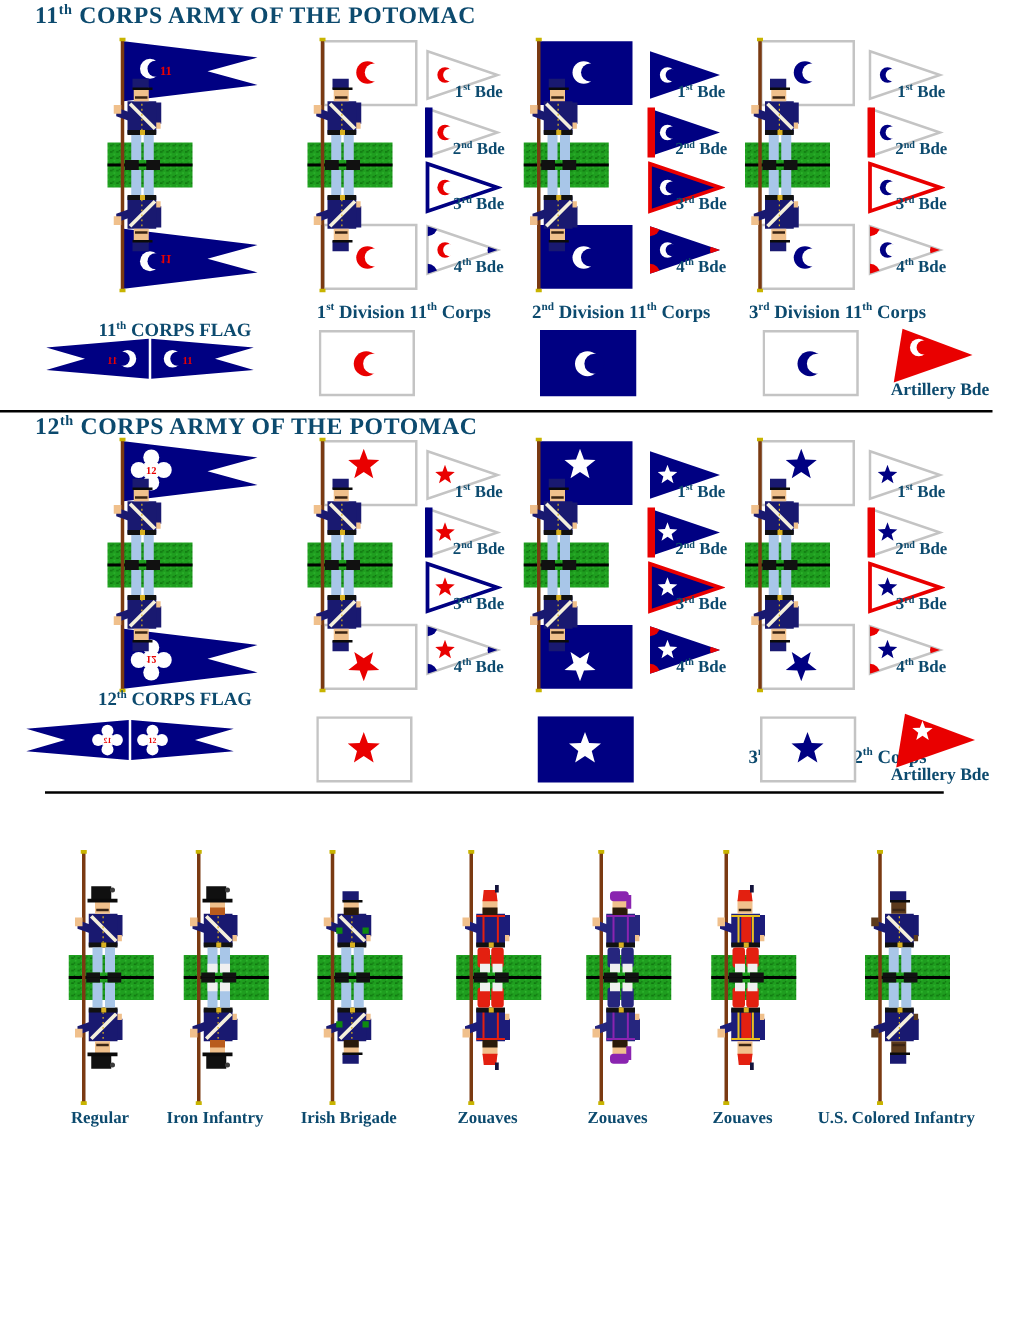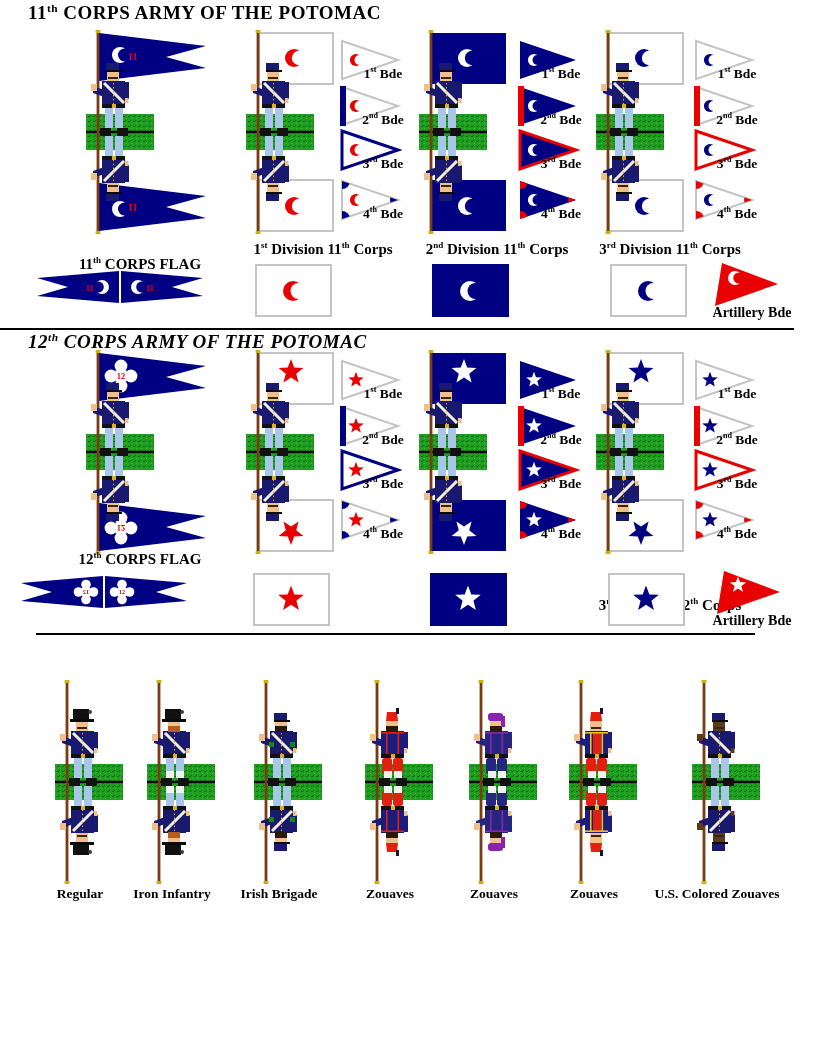--- a/index.html
+++ b/index.html
@@ -1,17 +1,17 @@
 <!DOCTYPE html>
 <html><head>
 <meta charset="utf-8">
 <style>
   html,body{margin:0;padding:0;background:#fff;}
   #sheet{position:relative;width:816px;height:1056px;background:#ffffff;overflow:hidden;
-         font-family:"Liberation Serif",serif;color:#000000;}
+         font-family:"Liberation Serif",serif;color:#0c4a6e;}
   .abs{position:absolute;}
   .heading{font-weight:bold;font-size:19px;letter-spacing:.5px;white-space:nowrap;}
   .heading sup{font-size:.6em;}
   .caption{font-weight:bold;font-size:15px;text-align:center;white-space:nowrap;}
   .caption sup{font-size:.6em;}
   .bde-label{font-weight:bold;font-size:13.5px;text-align:center;white-space:nowrap;}
   .bde-label sup{font-size:.6em;}
   .sep{background:#000;height:2px;}
   svg{display:block;}
 </style>
@@ -24,21 +24,21 @@
       <rect width="5" height="5" fill="#1f9e1f"></rect>
       <rect x="0" y="1" width="2" height="1" fill="#0c6e0c"></rect>
       <rect x="3" y="3" width="1" height="1" fill="#36c436"></rect>
       <rect x="2" y="0" width="1" height="1" fill="#0c6e0c"></rect>
     </pattern>
   </defs>
 </svg>
 
 <div id="sheet">
   <div class="abs heading" style="left:28px;top:2px;"><span>11</span><sup>th</sup><span> CORPS ARMY OF THE POTOMAC</span></div>
-  <div class="abs heading" style="left:28px;top:331px;font-style:italic;"><span>12</span><sup>th</sup><span> CORPS ARMY OF THE POTOMAC</span></div>
+  <div class="abs heading" style="left:28px;top:331px;"><span>12</span><sup>th</sup><span> CORPS ARMY OF THE POTOMAC</span></div>
   <div class="abs sep" style="left:0px;top:328px;width:794px;"></div>
   <div class="abs sep" style="left:36px;top:633px;width:719px;"></div>
   <div id="layer-dynamic" class="abs" style="left:0;top:0;width:816px;height:1056px;">
       <div class="abs" style="left: 28px; top: 30px; width: 190px; height: 204px;">
         <svg width="190" height="204" viewBox="0 0 190 204">
           <g>
             <polygon points="71,3 178,16 138,27 178,38 71,51" fill="#000082"></polygon>
             <circle cx="92" cy="25" r="8" fill="#ffffff"></circle>
             <circle cx="96.4" cy="25" r="6.4" fill="#000082"></circle>
             <text x="100" y="30" font-family="Liberation Serif,serif" font-weight="bold" font-size="10" fill="#e90000">11</text>
@@ -1296,15 +1296,15 @@
               <rect x="2" y="98" width="11" height="4" fill="#111"></rect>
               <rect x="19" y="98" width="11" height="4" fill="#111"></rect>
               <rect x="9" y="40" width="12" height="11" fill="#5c3a1c"></rect>
               <rect x="10" y="47" width="10" height="2" fill="#3a2414"></rect>
               <rect x="8" y="33" width="13" height="8" fill="#191970"></rect>
               <rect x="8" y="40" width="16" height="2" fill="#0a0a0a"></rect>
             </g>
           </g>
         </svg>
       </div>
-      <div class="abs caption" style="left: 632px; top: 886px; width: 170px; font-size: 13.5px;">U.S. Colored Zouaves</div>
+      <div class="abs caption" style="left: 632px; top: 886px; width: 170px; font-size: 13.5px;">U.S. Colored Infantry</div>
     </div>
 </div>
 
 </body></html>

